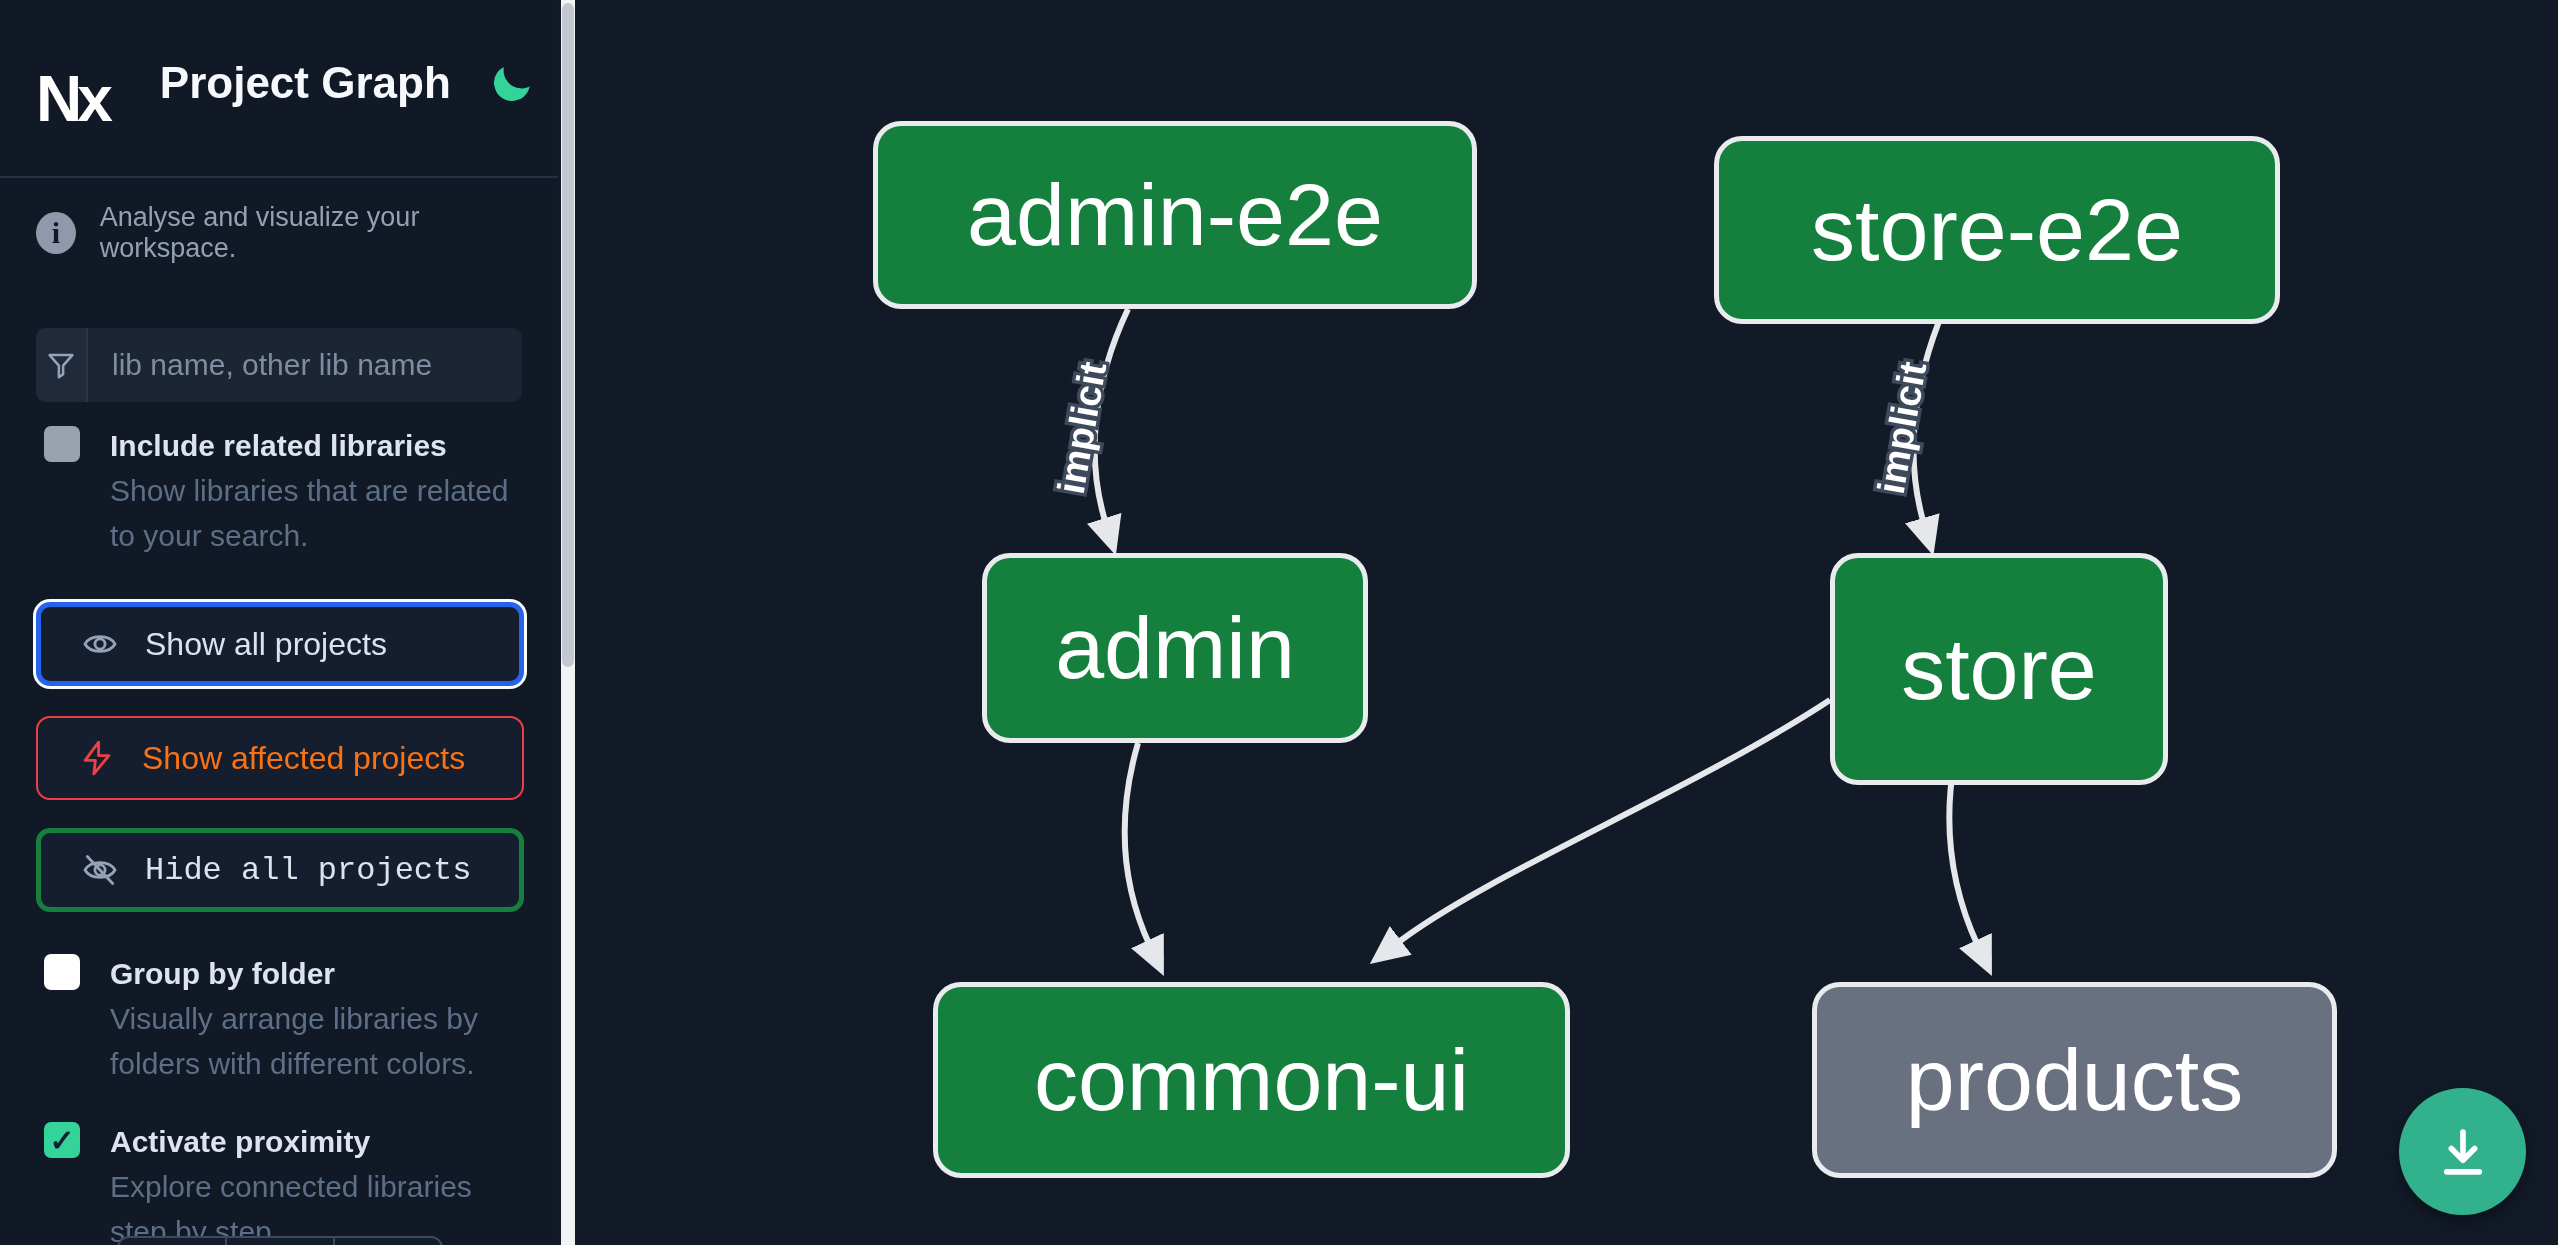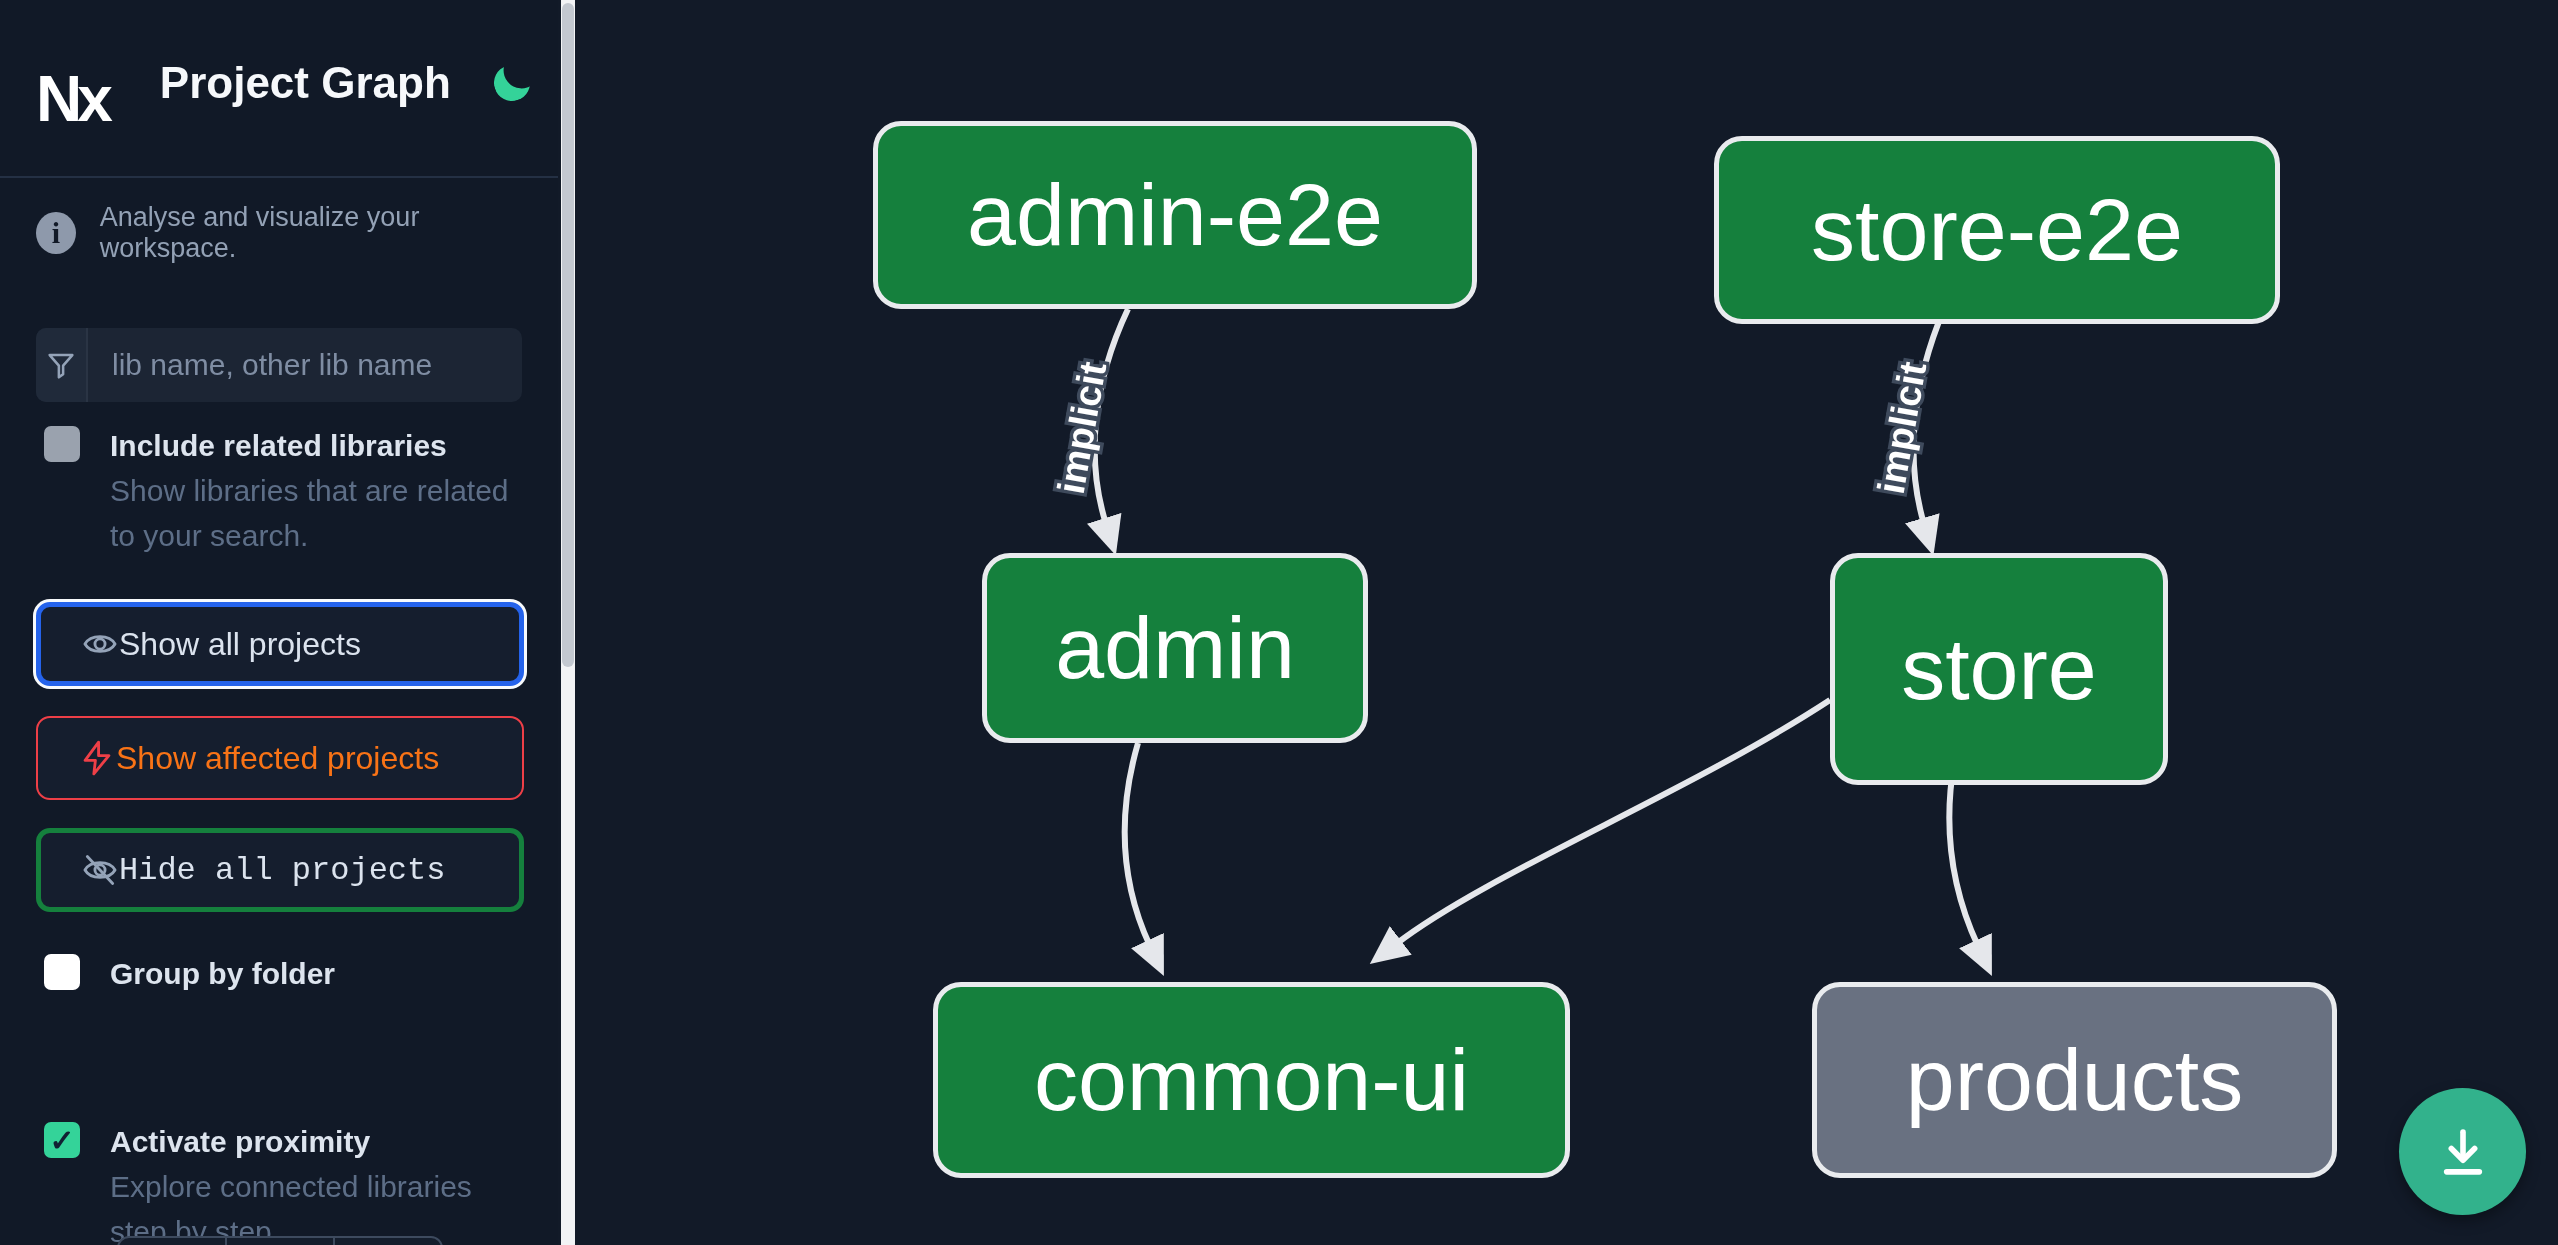--- a/index.html
+++ b/index.html
@@ -27,21 +27,21 @@
 
   .cb-row{position:absolute;left:44px;right:28px;display:flex;gap:30px;}
   .cb-box{width:36px;height:36px;border-radius:7px;flex:none;margin-top:2px;display:flex;align-items:center;justify-content:center;}
   .cb-gray{background:#9aa2ae;}
   .cb-white{background:#ffffff;}
   .cb-green{background:#34d399;color:#112033;font-size:30px;font-weight:700;}
   .cb-label{color:#dde4ee;font-size:30px;font-weight:700;line-height:44px;}
   .cb-desc{color:#5d6e87;font-size:30px;line-height:45px;}
 
   .btn{position:absolute;left:36px;width:488px;height:84px;border-radius:14px;background:#151e2e;
-    display:flex;align-items:center;padding:0 40px;cursor:pointer;text-align:center;}
+    display:flex;align-items:center;gap:26px;padding:0 40px;cursor:pointer;text-align:center;}
   .btn-label{font-size:32px;font-weight:500;color:#dbe3ee;}
   .btn-show-all{border:5px solid #2563eb;box-shadow:0 0 0 3px #f8fafc;}
   .btn-affected{border:2px solid #ee3f47;}
   .btn-affected .btn-label{color:#f97316;}
   .btn-hide{border:5px solid #15803d;font-family:Liberation Mono, monospace;}
   .icon{flex:none;display:block;}
 
   .segmented{position:absolute;left:117px;top:1236px;width:326px;height:40px;background:#141d2c;
     border:2px solid #3d4a5e;border-radius:12px 12px 0 0;display:flex;}
   .segmented .seg{flex:1;border-right:2px solid #3d4a5e;}
@@ -172,20 +172,21 @@
       <circle cx="12" cy="12" r="3.2"></circle>
       <path d="M4 3.5 L20 20.5" stroke-linecap="round"></path>
     </svg>
     <span class="btn-label">Hide all projects</span>
   </div>
 
   <div class="cb-row" style="top:952px;">
     <div class="cb-box cb-white"></div>
     <div>
       <div class="cb-label">Group by folder</div>
+      <div class="cb-desc" style="max-width:420px;">Visually arrange libraries by folders with different colors.</div>
     </div>
   </div>
 
   <div class="cb-row" style="top:1120px;">
     <div class="cb-box cb-green">
       <span>✓</span>
     </div>
     <div>
       <div class="cb-label">Activate proximity</div>
       <div class="cb-desc" style="max-width:470px;">Explore connected libraries step by step.</div>

